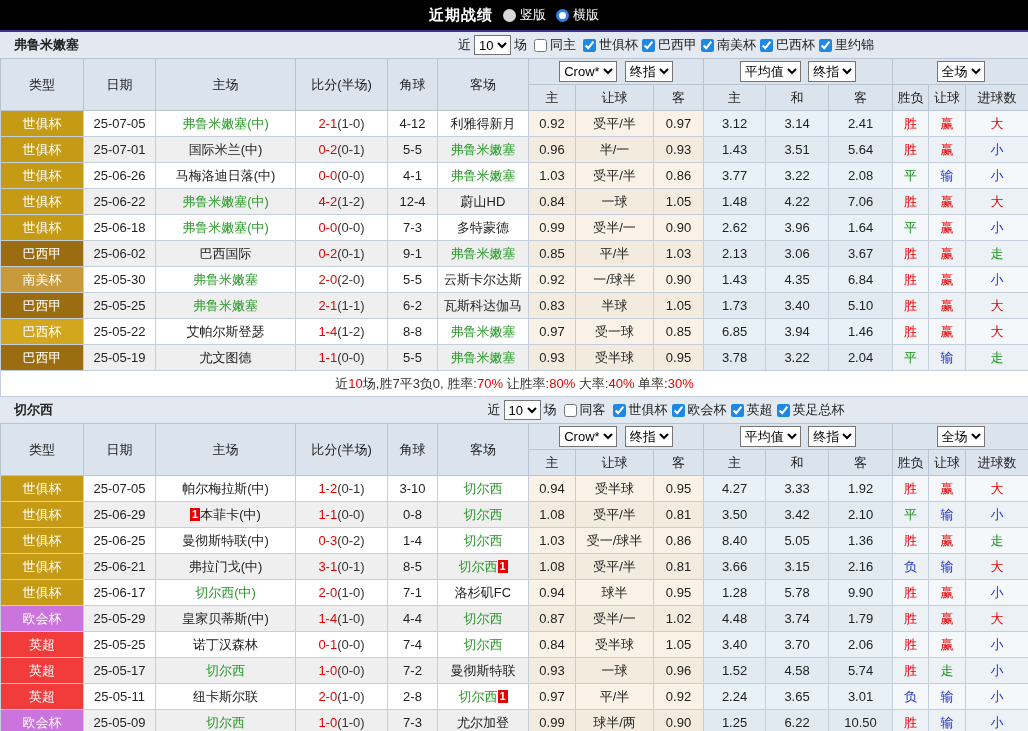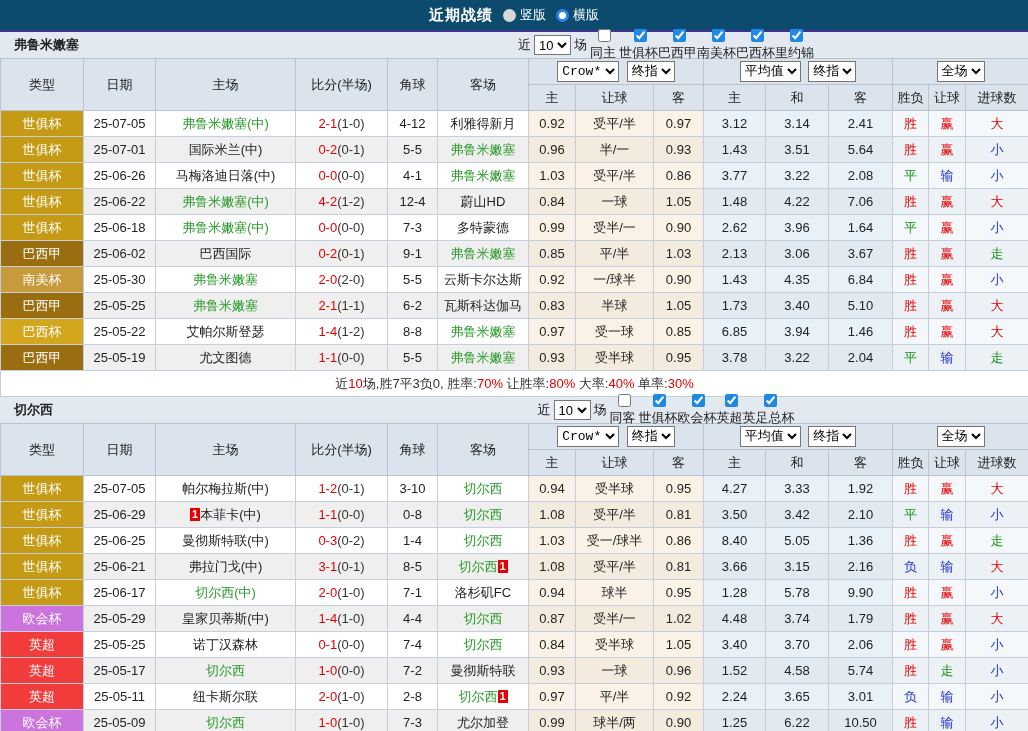--- a/index.html
+++ b/index.html
@@ -6,51 +6,51 @@
   body{
     width:1028px;
     background:#E3E9F1;
     font-family:"Liberation Sans","DejaVu Sans",sans-serif;
     font-size:13px;
     color:#222;
   }
   
   .titlebar{
     height:30px;
-    background:#0c4a6e;
+    background:#000000;
     display:flex;align-items:center;justify-content:center;gap:10px;
     border-bottom:2px solid #3F3390;
   }
   .titlebar .title{color:#fff;font-weight:bold;font-size:15px;letter-spacing:1px;}
   .titlebar label{display:flex;align-items:center;gap:4px;color:#fff;cursor:pointer;}
   .rdot{display:inline-block;width:13px;height:13px;border-radius:50%;box-sizing:border-box;}
   .rdot.plain{background:#D8D8D8;}
   .rdot.sel{background:#fff;border:3.5px solid #2F7FE8;}
   
   .section-bar{
     height:26px;background:#E3E9F1;
     display:flex;align-items:center;
   }
   .section-bar .team{font-weight:bold;color:#222;padding-left:14px;width:290px;}
   .section-bar .filters{flex:1;display:flex;align-items:center;justify-content:center;gap:3px;}
   .section-bar select{height:20px;font-size:13px;background:#fff;border:1px solid #767676;}
-  .section-bar label{display:flex;align-items:center;gap:2px;flex-direction:column;}
+  .section-bar label{display:flex;align-items:center;gap:2px;}
   input[type=checkbox]{width:13px;height:13px;accent-color:#1E88E5;margin:0 1px 0 4px;}
   .leagues{display:flex;align-items:center;}
   
   table{border-collapse:collapse;table-layout:fixed;width:1028px;background:#ffffff;border-radius:14px;}
   col.c1{width:83px}col.c2{width:72px}col.c3{width:140px}col.c4{width:92px}col.c5{width:50px}
   col.c6{width:91px}col.c7{width:47px}col.c8{width:78px}col.c9{width:50px}col.c10{width:62px}
   col.c11{width:63px}col.c12{width:64px}col.c13{width:36px}col.c14{width:37px}col.c15{width:63px}
   th,td{
     border:1px solid #C5CFDB;text-align:center;padding:0;
     height:25px;white-space:nowrap;overflow:hidden;font-weight:normal;
   }
   thead th{background:#DBE3ED;border-color:#B9C4D2;}
-  thead .selgroup select{height:21px;font-size:13px;background:#fff;border:1px solid #767676;margin:0 2px;font-family:Liberation Mono, monospace;}
+  thead .selgroup select{height:21px;font-size:13px;background:#fff;border:1px solid #767676;margin:0 2px;}
   tbody.rows tr:nth-child(even) td{background:#EFEFEF;}
   tbody.rows td.crow{background:#FAF2E6;}
   tbody.rows tr:nth-child(even) td.crow{background:#F3EBDE;}
   tbody.rows td.avg{background:#E8F1F8;}
   tbody.rows tr:nth-child(even) td.avg{background:#E1EAF1;}
   tbody.rows td.res{background:#F4F8FB;}
   tbody.rows tr:nth-child(even) td.res{background:#ECF1F5;}
   td.type{color:#fff;}
   span.green{color:#2A9A2A;}
   span.sc{color:#E60000;}

